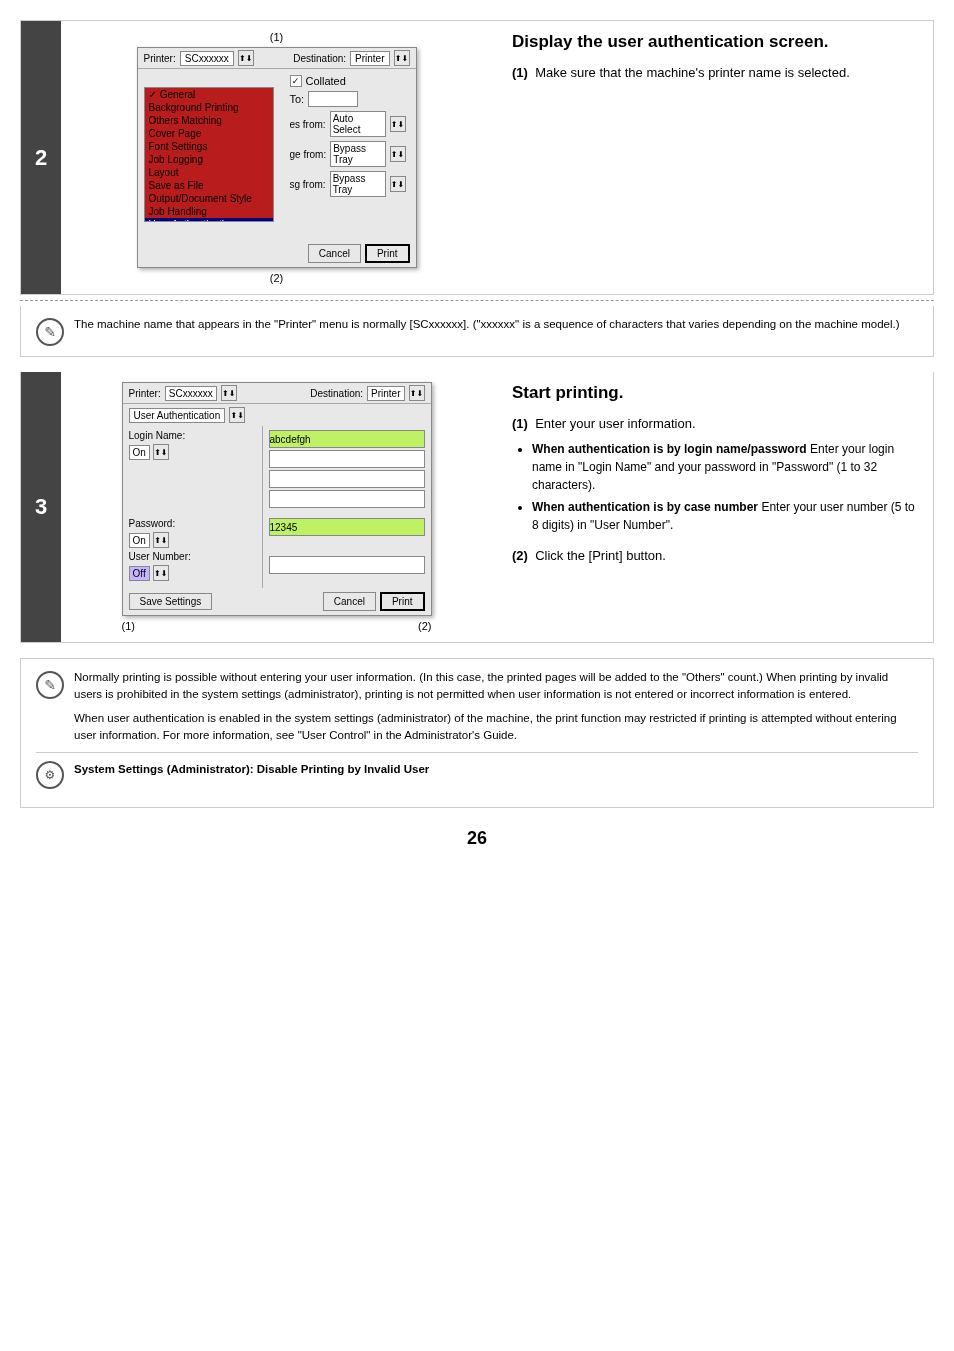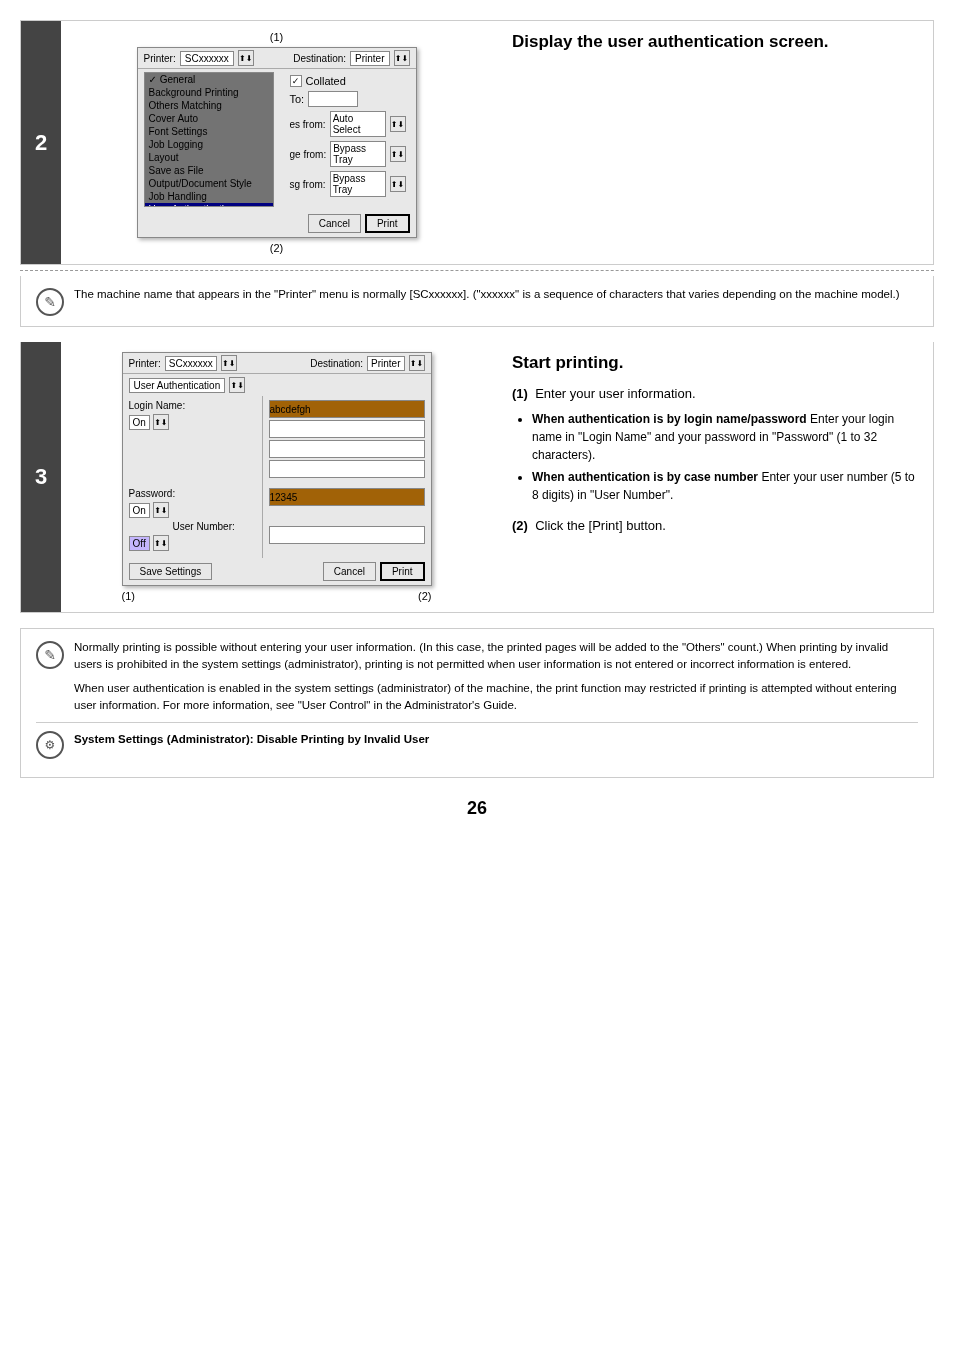--- a/index.html
+++ b/index.html
@@ -75,22 +75,22 @@
       height: 16px;
       display: inline-flex;
       align-items: center;
       justify-content: center;
       font-size: 8px;
       cursor: pointer;
     }
 
     .dialog-list {
       border: 1px solid #888;
-      background: #737373;
-      margin: 3px 6px;
+      background: #b91c1c;
+      margin: 18px 6px;
       font-size: 10px;
       height: 120px;
       overflow: hidden;
     }
 
     .dialog-list-item {
       padding: 1px 4px;
       cursor: pointer;
     }
 
@@ -221,21 +221,21 @@
 
     .auth-field-row {
       display: flex;
       align-items: center;
       gap: 3px;
       margin-bottom: 3px;
     }
 
     .auth-text-field {
       border: 1px solid #888;
-      background: #a16207;
+      background: #bef264;
       width: 100%;
       height: 18px;
       font-size: 10px;
       margin-bottom: 2px;
     }
 
     
     .bottom-notes {
       border: 1px solid #ccc;
       margin-top: 15px;
@@ -356,21 +356,21 @@
               <span style="border:1px solid #888;background:#fff;padding:1px 4px;font-size:10px;">Printer</span>
               <span class="dialog-select-arrow">⬆⬇</span>
             </div>
           </div>
 
           <div style="display:flex;">
             <div class="dialog-list" style="width:130px;height:135px;">
               <div class="dialog-list-item checked">General</div>
               <div class="dialog-list-item">Background Printing</div>
               <div class="dialog-list-item">Others Matching</div>
-              <div class="dialog-list-item">Cover Auto</div>
+              <div class="dialog-list-item">Cover Page</div>
               <div class="dialog-list-item">Font Settings</div>
               <div class="dialog-list-item">Job Logging</div>
               <div class="dialog-list-item">Layout</div>
               <div class="dialog-list-item">Save as File</div>
               <div class="dialog-list-item">Output/Document Style</div>
               <div class="dialog-list-item" style="font-size:10px;">Job Handling</div>
               <div class="dialog-list-item selected">User Authentication</div>
 
             </div>
             <div style="flex:1;padding:4px;">
@@ -403,20 +403,24 @@
             <button class="dialog-btn">Cancel</button>
             <button class="dialog-btn default">Print</button>
           </div>
         </div>
         <div style="font-size:11px;margin-top:4px;width:100%;display:flex;justify-content:center;">(2)</div>
       </div>
 
       <div class="step-right">
         <div class="step-title">Display the user authentication screen.</div>
         <div class="step-instructions">
+          <p>
+            <span class="item-num">(1)</span>
+            &nbsp;<span>Make sure that the machine's printer name is selected.</span>
+          </p>
         </div>
       </div>
     </div>
   </div>
 
   <hr class="divider-dashed">
   <div class="note-section">
     <div class="note-icon">✎</div>
     <div class="note-text">The machine name that appears in the "Printer" menu is normally [SCxxxxxx]. ("xxxxxx" is a sequence of characters that varies depending on the machine model.)</div>
   </div>
@@ -457,21 +461,21 @@
               </div>
               <div style="height:55px;"></div>
               <div class="auth-field-row">
                 <span style="font-size:10px;">Password:</span>
               </div>
               <div class="auth-field-row">
                 <span style="border:1px solid #888;background:#fff;padding:1px 3px;font-size:10px;">On</span>
                 <span class="dialog-select-arrow">⬆⬇</span>
               </div>
               <div class="auth-field-row">
-                <span style="font-size:10px;margin-left:44px;">User Number:</span>
+                <span style="font-size:10px;">User Number:</span>
               </div>
               <div class="auth-field-row">
                 <span style="border:1px solid #888;background:#c4b5fd;padding:1px 3px;font-size:10px;">Off</span>
                 <span class="dialog-select-arrow">⬆⬇</span>
               </div>
             </div>
 
             <div class="auth-right-panel">
               <input type="text" class="auth-text-field" value="abcdefgh" style="font-size: 10px; width: 100%; border: 1px solid rgb(136, 136, 136); height: 18px; margin-bottom: 2px;">
               <div style="border:1px solid #888;background:#fff;height:18px;margin-bottom:2px;"></div>

